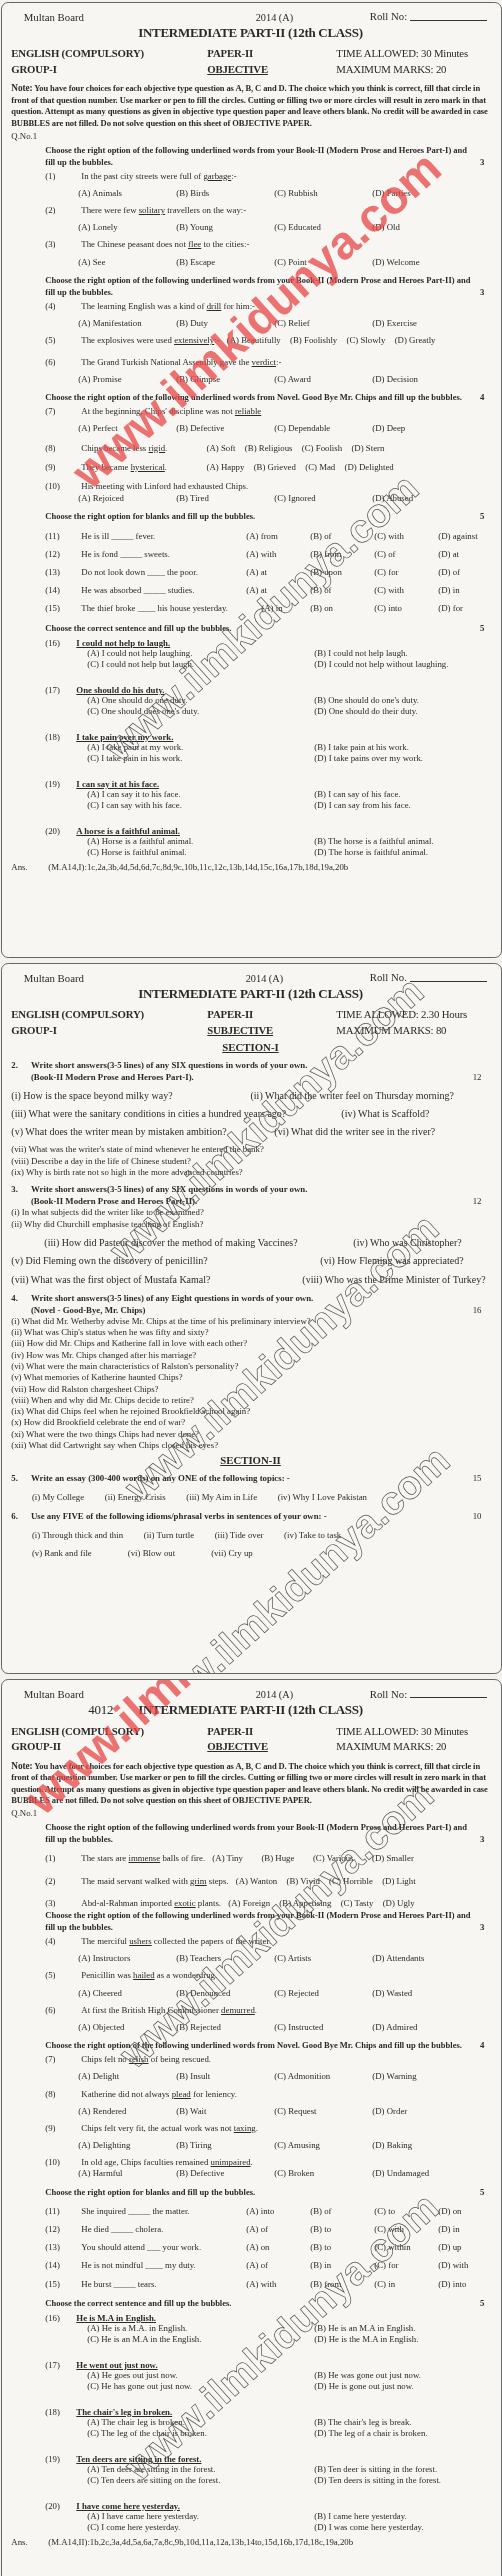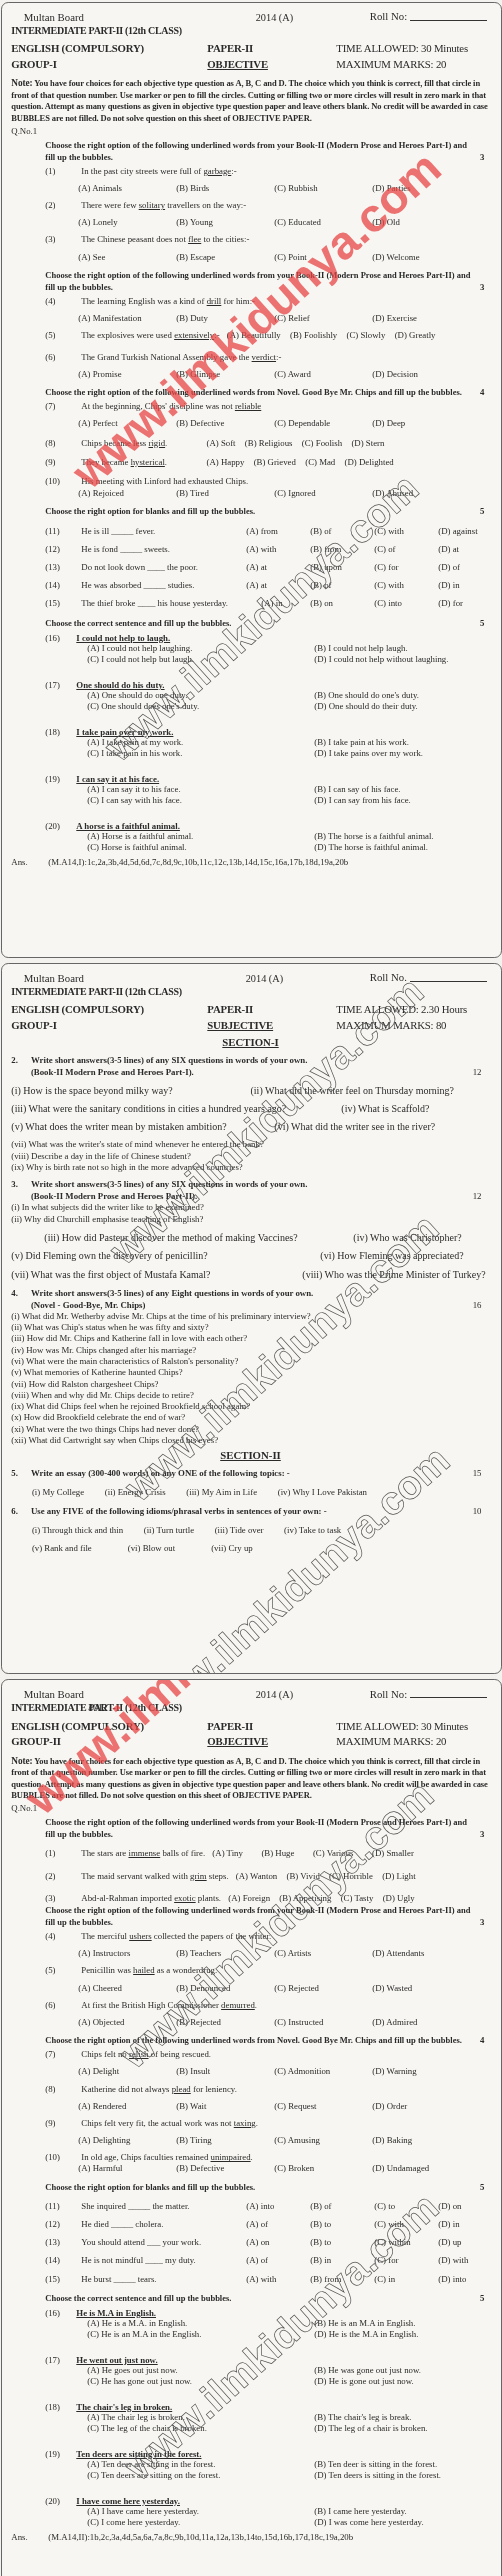--- a/index.html
+++ b/index.html
@@ -3,21 +3,21 @@
 <meta charset="utf-8">
 <style>
   html,body{margin:0;padding:0;background:#f4f2ee;}
   body{width:503px;font-family:"Liberation Serif","DejaVu Serif",serif;color:#2a2a2a;position:relative;}
   .sheet{position:relative;margin:0 1px 5.2px 1px;border:1px solid #666;border-radius:7.2px;background:#f7f6f2;padding:7.2px 11.3px 6.2px 9.3px;box-sizing:border-box;overflow:hidden;}
   .hdr-row{display:flex;align-items:flex-end;font-size:11.3px;line-height:13.4px;}
   .board{width:191px;font-size:10.8px;padding-left:12.4px;}
   .year{width:155px;font-size:10.3px;}
   .roll{font-size:10.8px;}
   .roll .line{display:inline-block;width:77px;border-bottom:0.8px solid #333;margin-left:3.1px;height:9.3px;}
-  .title{font-weight:bold;font-size:10px;margin:1px 0 5.2px 0;letter-spacing:-0.3px;}
+  .title{text-align:center;font-weight:bold;font-size:13px;margin:1px 0 5.2px 0;letter-spacing:-0.3px;}
   .title .code{position:absolute;left:77px;font-weight:normal;}
   .meta{display:grid;grid-template-columns:196px 129px 1fr;font-size:10.8px;font-weight:bold;line-height:15.5px;letter-spacing:-0.2px;}
   .meta .r{font-weight:normal;}
   .meta .ul{text-decoration:underline;}
   .note{font-size:8.5px;font-weight:bold;line-height:11.6px;margin-top:6px;letter-spacing:-0.1px;}
   .note .lab{font-size:9.3px;}
   .qno{font-size:8.8px;margin:1px 0 1px 0;}
   .instr{font-weight:bold;font-size:8.5px;line-height:12px;margin:3.1px 0 2.1px 34px;position:relative;padding-right:15.5px;}
   .instr .mk{position:absolute;right:5.2px;bottom:0;font-size:8.8px;}
   .q{font-size:8.8px;margin:3.1px 0;position:relative;}

